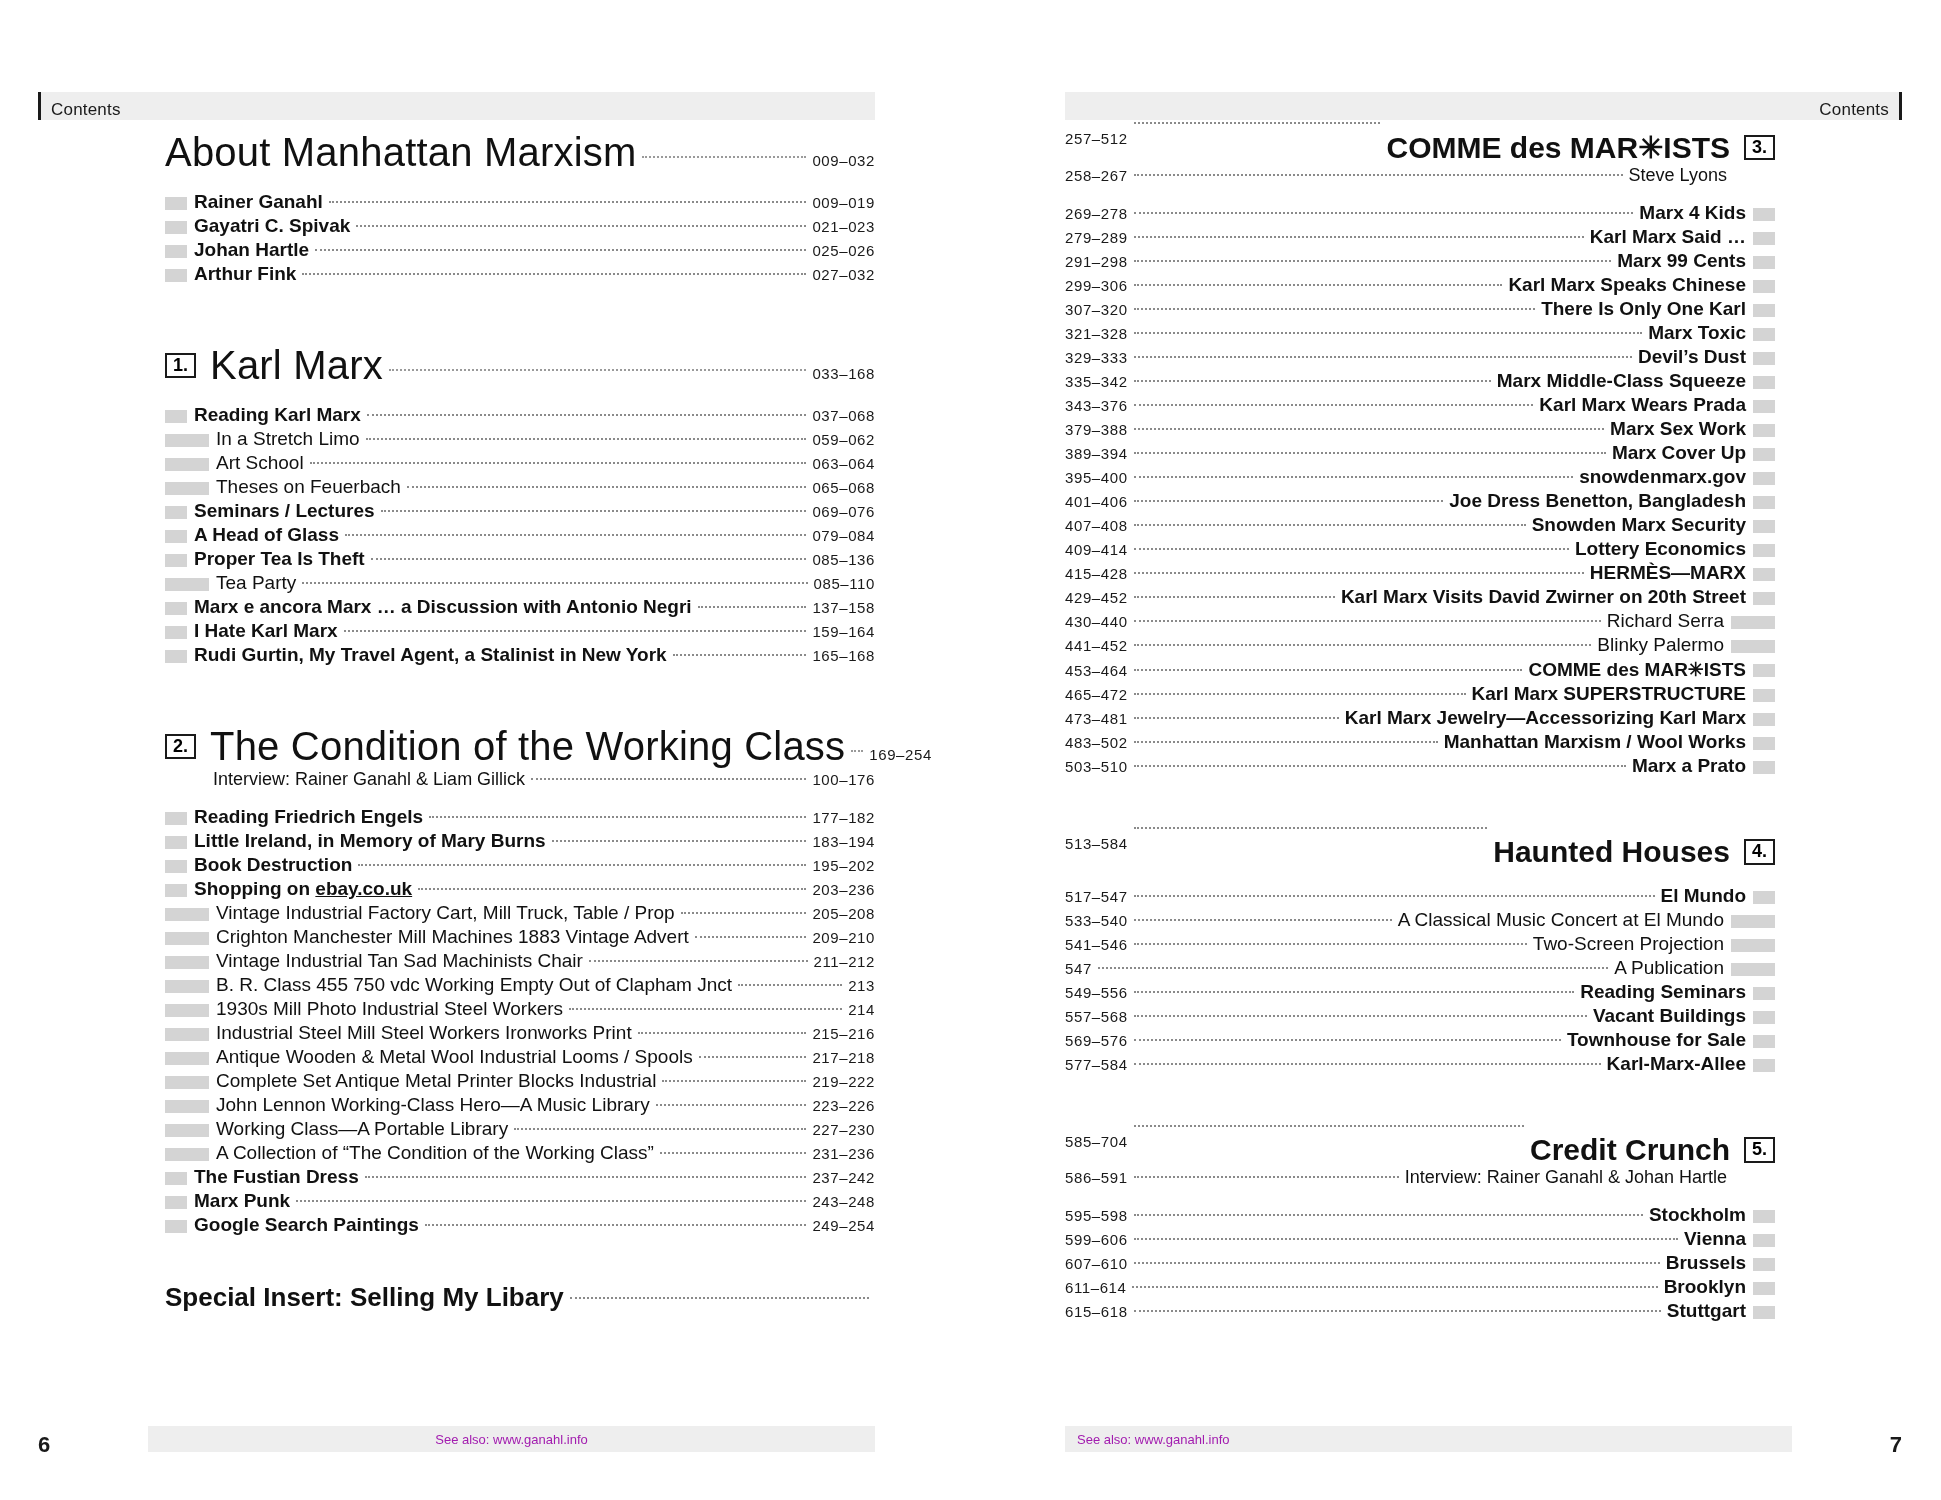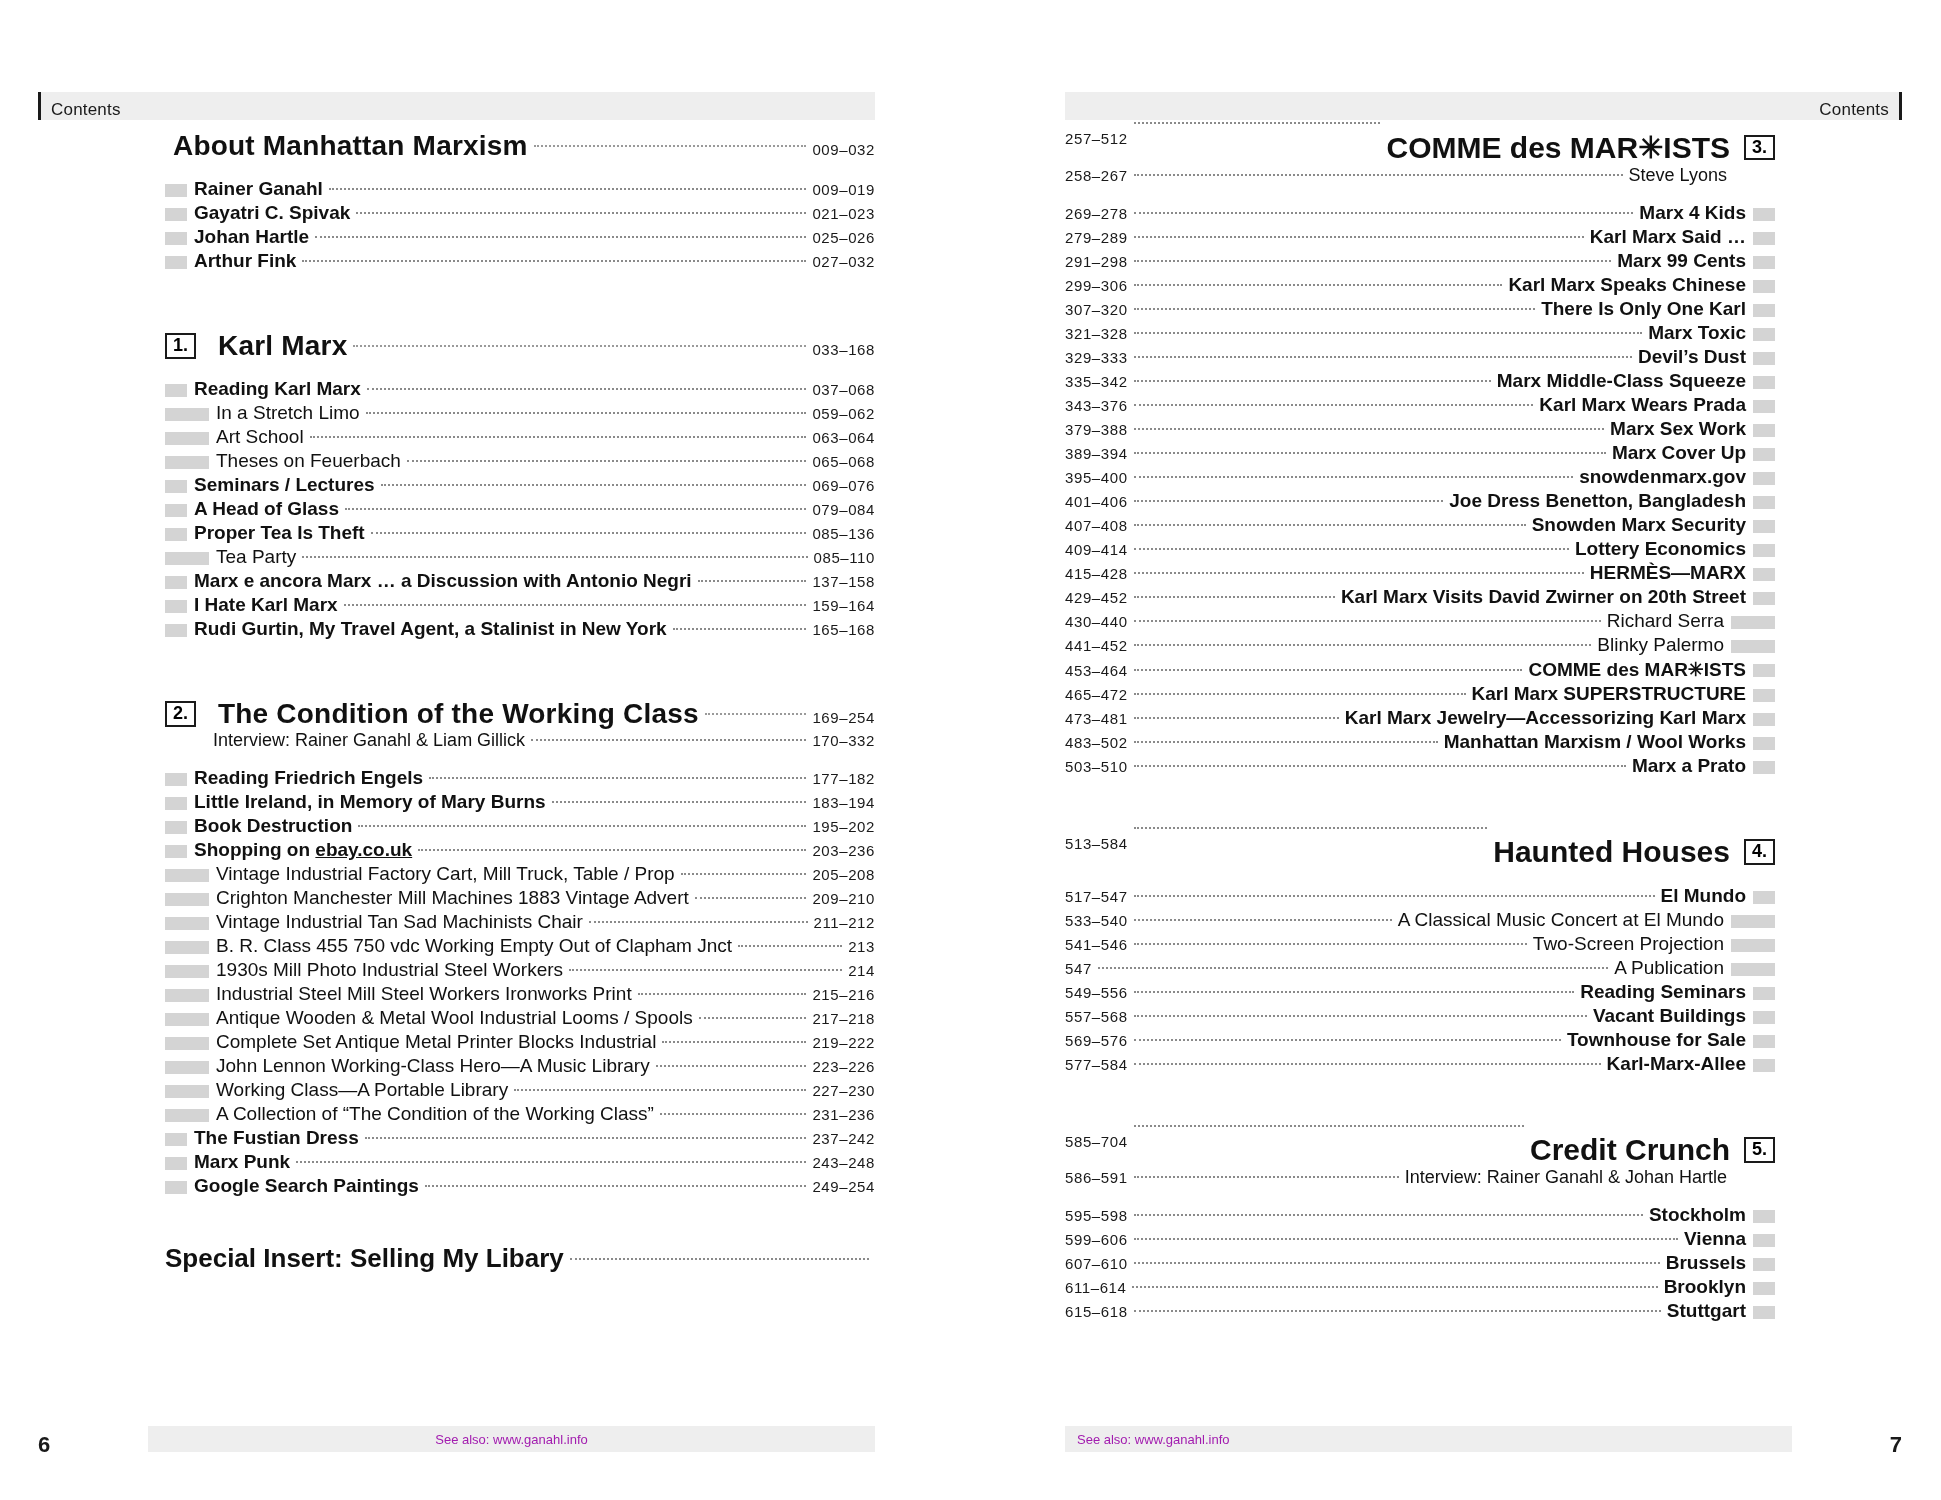--- a/index.html
+++ b/index.html
@@ -84,24 +84,23 @@
     color: #111;
   }
 
   
   .chap {
     margin-top: 0;
     display: flex;
     align-items: baseline;
   }
   .chap .title {
-    font-size: 28px;
-    font-weight: bold;
+    font-size: 40px;
+    font-weight: normal;
     letter-spacing: .2px;
-    margin-left: 8px;
   }
   .chap .leader { border-bottom: 2px dotted #9a9a9a; transform: translateY(-8px); }
   .chapnum {
     flex: 0 0 auto;
     border: 2px solid #1a1a1a;
     font-size: 18px;
     font-weight: bold;
     padding: 1px 6px 2px 6px;
     line-height: 1.05;
     margin-right: 14px;
@@ -320,21 +319,21 @@
 
         <div class="chap">
           <span class="chapnum">2.</span>
           <span class="title">The Condition of the Working Class</span>
           <span class="leader"></span>
           <span class="pages">169–254</span>
         </div>
         <div class="subline" style="margin-left:48px;">
           <span class="title">Interview: Rainer Ganahl &amp; Liam Gillick</span>
           <span class="leader"></span>
-          <span class="pages">170–332</span>
+          <span class="pages">100–176</span>
         </div>
 
         <div class="gap-s"></div>
 
         <div class="item lvl1">
           <span class="tab w1"></span>
           <span class="title">Reading Friedrich Engels</span>
           <span class="leader"></span>
           <span class="pages">177–182</span>
         </div>

